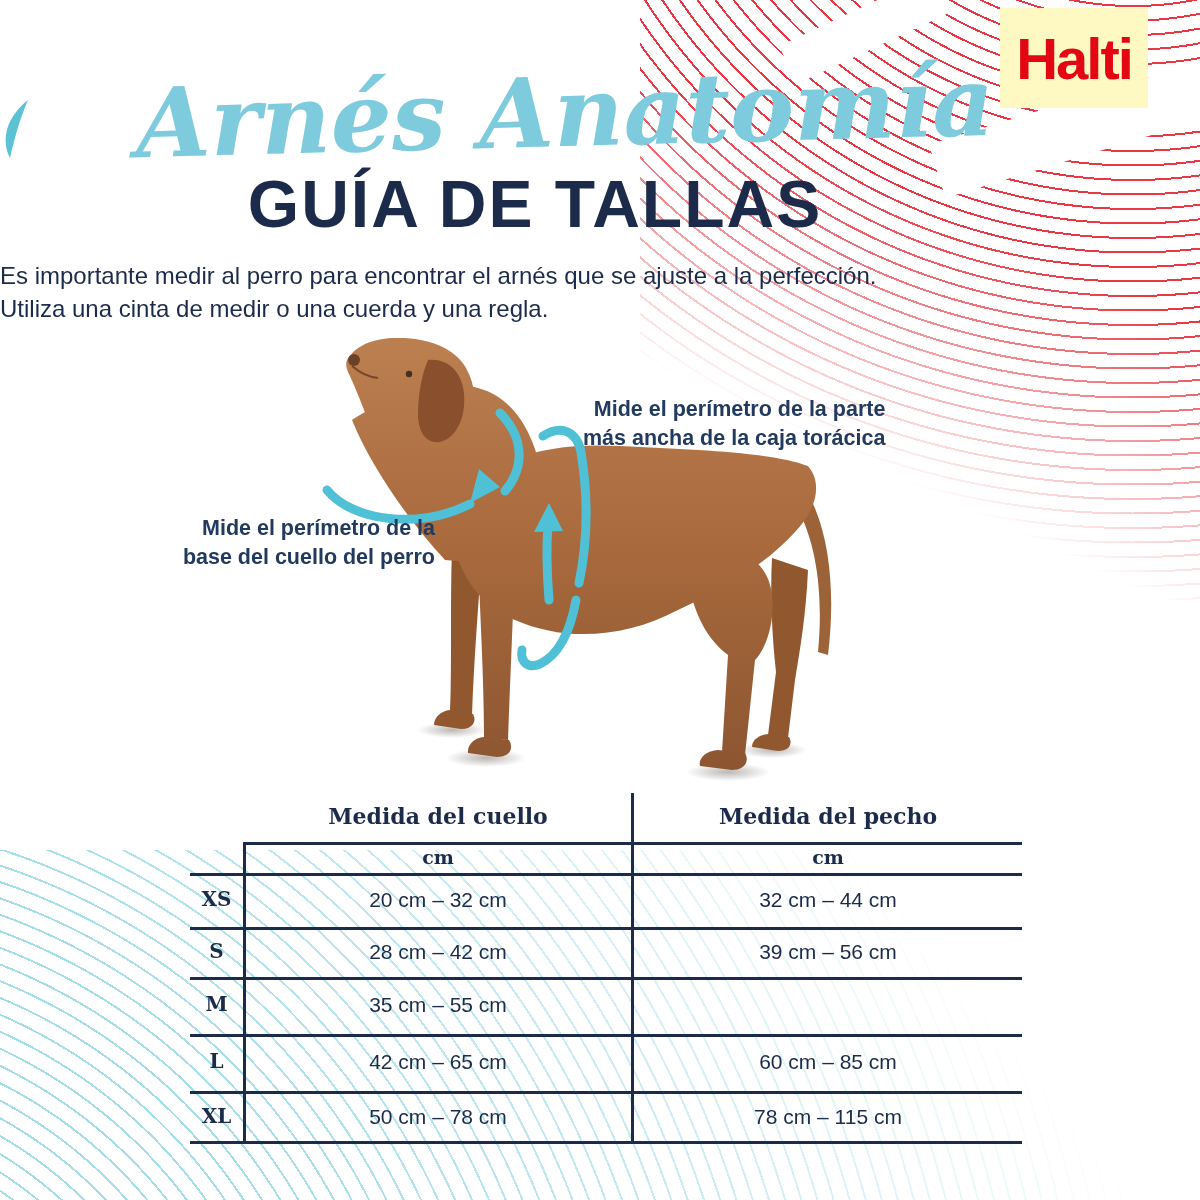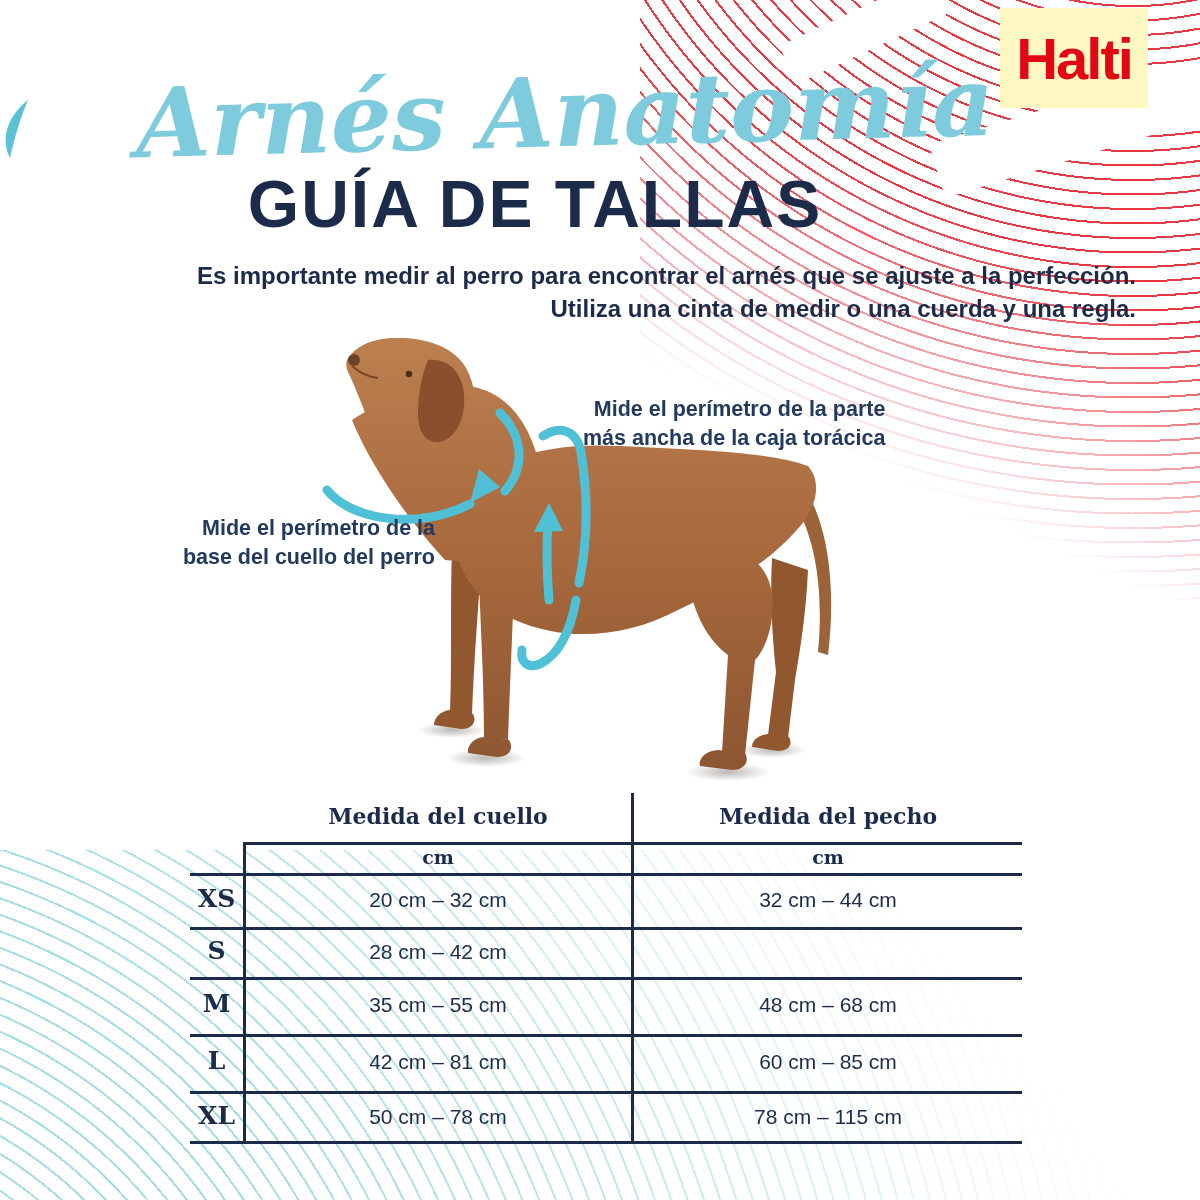--- a/index.html
+++ b/index.html
@@ -46,22 +46,22 @@
   .script-title {
     position:absolute; top:56px; left:0; width:1130px; text-align:center; z-index:4;
     font-family:"DejaVu Serif", serif; font-style:italic; font-weight:bold;
     font-size:96px; color:#7dcbdc; transform:rotate(-1.5deg); white-space:nowrap;
   }
   .main-title {
     position:absolute; top:166px; left:0; width:1070px; text-align:center; z-index:4;
     font-weight:bold; font-size:66px; letter-spacing:2px; color:#1c2b4a; white-space:nowrap;
   }
   .intro {
-    position:absolute; top:259px; left:0; width:1136px; text-align:right; z-index:4;
-    font-weight:bold; font-size:24px; line-height:33px; color:#1c2b4a;
+    position:absolute; top:259px; left:0; width:1136px; text-align:left; z-index:4;
+    font-weight:normal; font-size:24px; line-height:33px; color:#1c2b4a;
   }
 
   
   .note { position:absolute; z-index:6; font-weight:bold; font-size:21.5px; line-height:29px; color:#223a5e; }
   .note-chest { left:583px; top:395px; text-align:right; }
   .note-neck  { left:150px; top:514px; width:285px; text-align:right; }
 
   
   .art { position:absolute; left:0; top:0; width:1200px; height:1200px; z-index:3; }
 
@@ -84,21 +84,21 @@
   .th-neck  { left:54px;  width:388px; }
   .th-chest { left:444px; width:388px; }
   .unit { position:absolute; top:53px; text-align:center; font-family:"DejaVu Serif", serif;
           font-weight:bold; font-size:19px; color:#1c2b4a; }
   .unit-neck  { left:54px;  width:388px; }
   .unit-chest { left:444px; width:388px; }
 
   .trow { position:absolute; left:0; width:832px; height:28px; }
   .r0 { top:93px; } .r1 { top:145px; } .r2 { top:198px; } .r3 { top:255px; } .r4 { top:310px; }
   .size-label { position:absolute; left:0; width:53px; text-align:center; top:-2px;
-                font-family:"DejaVu Serif", serif; font-weight:bold; font-size:25px; line-height:30px; }
+                font-family:"DejaVu Serif", serif; font-weight:bold; font-size:20px; line-height:30px; }
   .cell { position:absolute; text-align:center; font-weight:normal; font-size:21px; line-height:28px; color:#1c2b4a; }
   .cell-neck  { left:54px;  width:388px; }
   .cell-chest { left:444px; width:388px; }
 </style>
 </head>
 <body>
 
 <div class="canvas">
 
   <div class="waves-red"></div>
@@ -214,29 +214,29 @@
     <div class="unit unit-chest">cm</div>
 
     <div class="trow r0">
       <span class="size-label">XS</span>
       <span class="cell cell-neck">20 cm – 32 cm</span>
       <span class="cell cell-chest">32 cm – 44 cm</span>
     </div>
     <div class="trow r1">
       <span class="size-label">S</span>
       <span class="cell cell-neck">28 cm – 42 cm</span>
+      <span class="cell cell-chest">39 cm – 56 cm</span>
     </div>
     <div class="trow r2">
       <span class="size-label">M</span>
       <span class="cell cell-neck">35 cm – 55 cm</span>
-      <span class="cell cell-chest">48 cm – 68 cm</span>
     </div>
     <div class="trow r3">
       <span class="size-label">L</span>
-      <span class="cell cell-neck">42 cm – 81 cm</span>
+      <span class="cell cell-neck">42 cm – 65 cm</span>
       <span class="cell cell-chest">60 cm – 85 cm</span>
     </div>
     <div class="trow r4">
       <span class="size-label">XL</span>
       <span class="cell cell-neck">50 cm – 78 cm</span>
       <span class="cell cell-chest">78 cm – 115 cm</span>
     </div>
   </div>
 
 </div>

